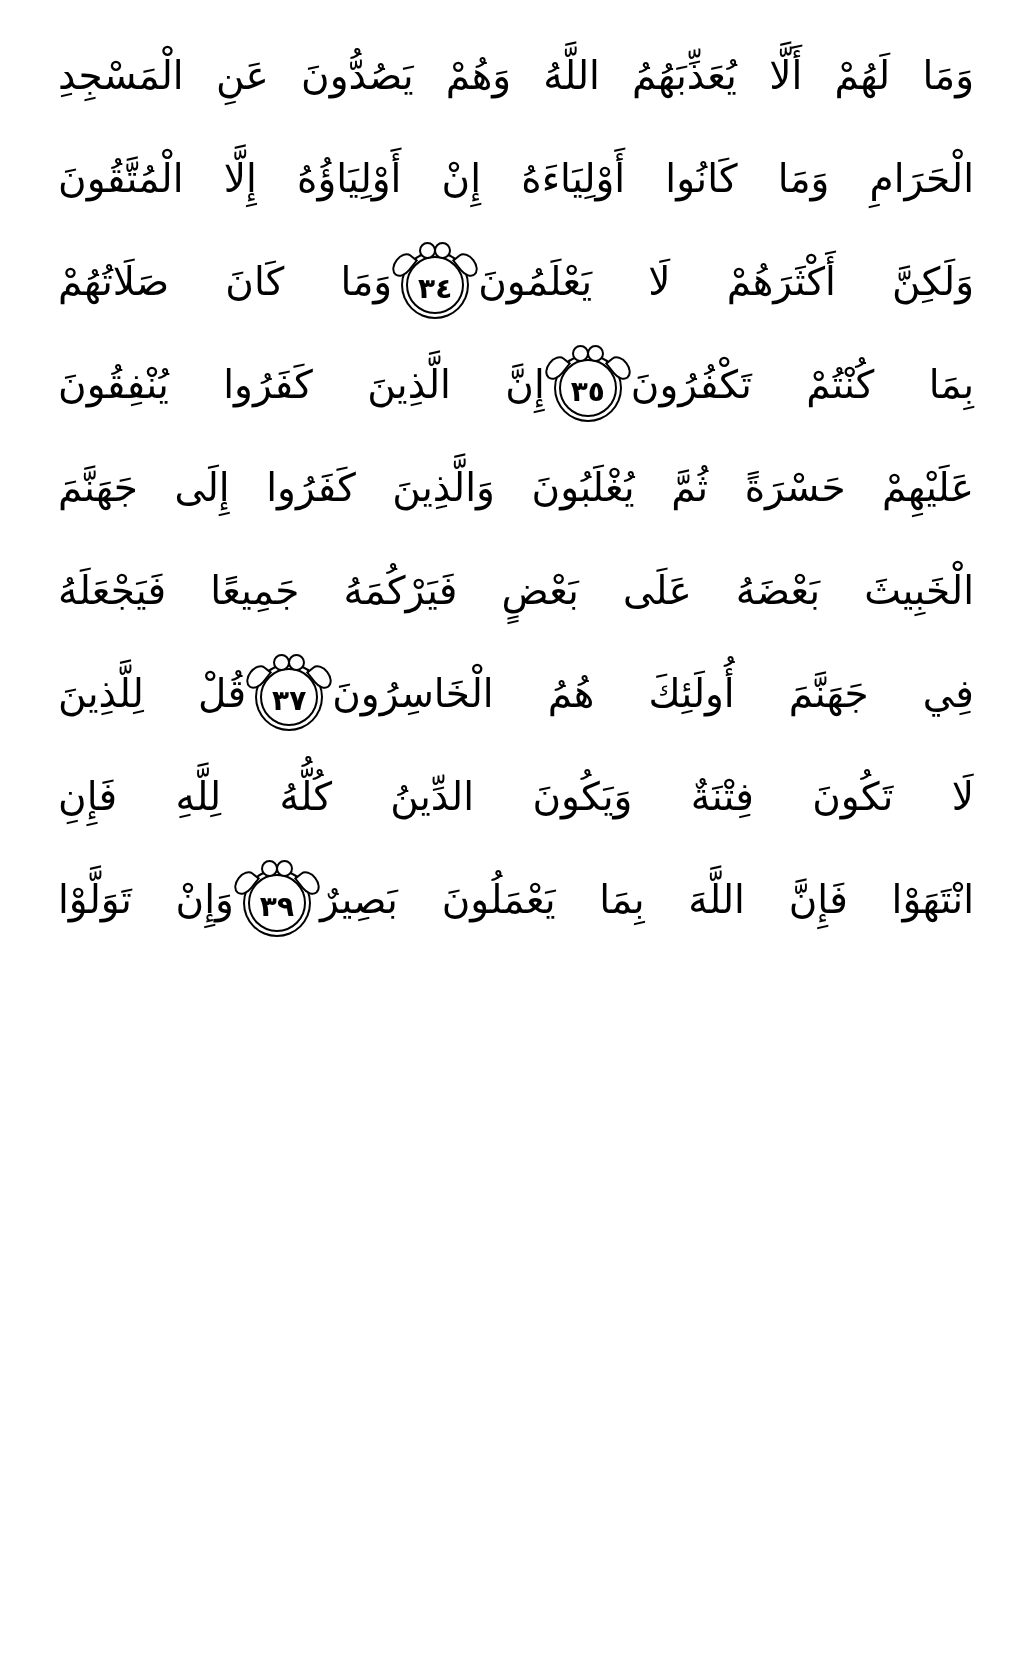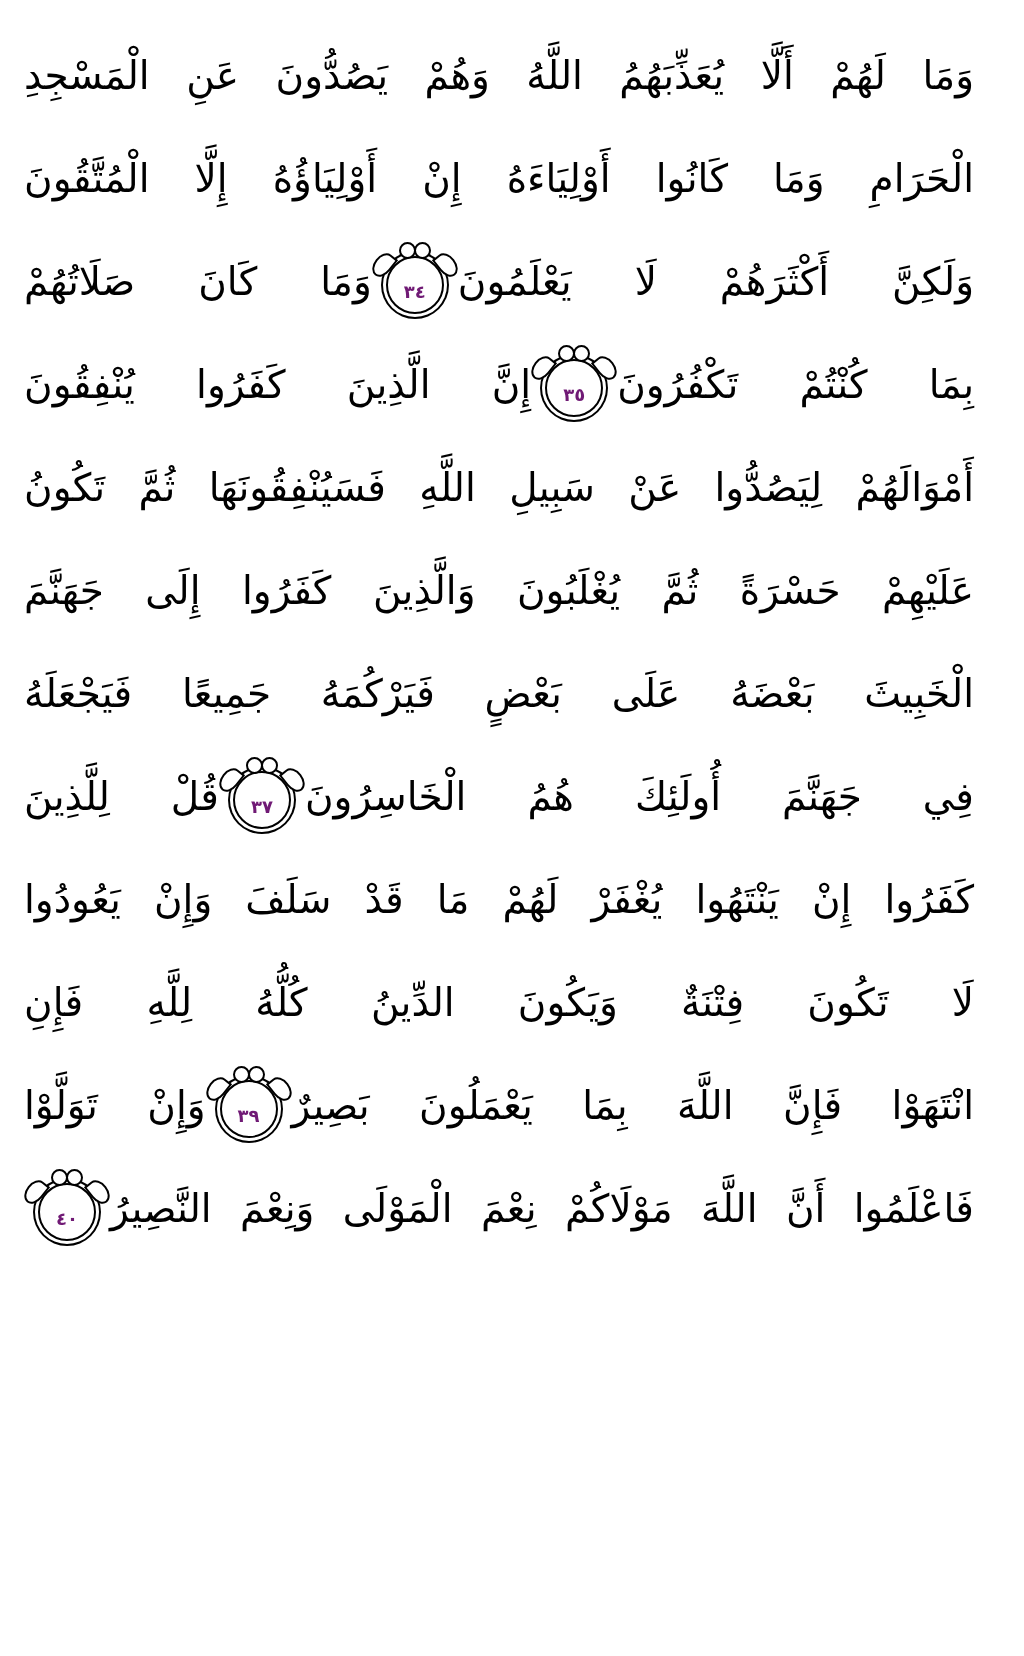--- a/index.html
+++ b/index.html
@@ -5,21 +5,21 @@
   html, body {
     margin: 0;
     padding: 0;
     background: #ffffff;
   }
   .page {
     position: relative;
     width: 1024px;
     height: 1656px;
     box-sizing: border-box;
-    padding: 24px 50px 0 24px;
+    padding: 24px 50px 0 58px;
     background: #ffffff;
     direction: rtl;
     overflow: hidden;
   }
   .text-block {
     width: 100%;
     height: 100%;
   }
   .line {
     height: 103px;
@@ -86,37 +86,34 @@
   .marker-lobe-right {
     right: -14px;
     border-radius: 0 60% 60% 60%;
     transform: rotate(-38deg);
   }
   .ayah-number {
     position: relative;
     z-index: 3;
     display: inline-block;
     font-family: "DejaVu Sans", sans-serif;
-    font-size: 18px;
+    font-size: 28px;
     font-weight: bold;
-    color: #701a75;
+    color: #000000;
     line-height: 54px;
   }
 </style>
 </head>
 <body>
 
 <div class="page">
   <div class="text-block">
       <div class="line"><span class="ayah-text">وَمَا لَهُمْ أَلَّا يُعَذِّبَهُمُ اللَّهُ وَهُمْ يَصُدُّونَ عَنِ الْمَسْجِدِ</span></div>
       <div class="line"><span class="ayah-text">الْحَرَامِ وَمَا كَانُوا أَوْلِيَاءَهُ إِنْ أَوْلِيَاؤُهُ إِلَّا الْمُتَّقُونَ</span></div>
       <div class="line"><span class="ayah-text">وَلَكِنَّ أَكْثَرَهُمْ لَا يَعْلَمُونَ</span><span class="ayah-marker"><span class="marker-lobe marker-lobe-left"></span><span class="marker-lobe marker-lobe-right"></span><span class="ayah-number">٣٤</span></span><span class="ayah-text">وَمَا كَانَ صَلَاتُهُمْ</span></div>
       <div class="line"><span class="ayah-text">بِمَا كُنْتُمْ تَكْفُرُونَ</span><span class="ayah-marker"><span class="marker-lobe marker-lobe-left"></span><span class="marker-lobe marker-lobe-right"></span><span class="ayah-number">٣٥</span></span><span class="ayah-text">إِنَّ الَّذِينَ كَفَرُوا يُنْفِقُونَ</span></div>
-      <div class="line"><span class="ayah-text">أَمْوَالَهُمْ لِيَصُدُّوا عَنْ سَبِيلِ اللَّهِ فَسَيُنْفِقُونَهَا ثُمَّ تَكُونُ</span></div>
       <div class="line"><span class="ayah-text">عَلَيْهِمْ حَسْرَةً ثُمَّ يُغْلَبُونَ وَالَّذِينَ كَفَرُوا إِلَى جَهَنَّمَ</span></div>
       <div class="line"><span class="ayah-text">الْخَبِيثَ بَعْضَهُ عَلَى بَعْضٍ فَيَرْكُمَهُ جَمِيعًا فَيَجْعَلَهُ</span></div>
       <div class="line"><span class="ayah-text">فِي جَهَنَّمَ أُولَئِكَ هُمُ الْخَاسِرُونَ</span><span class="ayah-marker"><span class="marker-lobe marker-lobe-left"></span><span class="marker-lobe marker-lobe-right"></span><span class="ayah-number">٣٧</span></span><span class="ayah-text">قُلْ لِلَّذِينَ</span></div>
-      <div class="line"><span class="ayah-text">كَفَرُوا إِنْ يَنْتَهُوا يُغْفَرْ لَهُمْ مَا قَدْ سَلَفَ وَإِنْ يَعُودُوا</span></div>
       <div class="line"><span class="ayah-text">لَا تَكُونَ فِتْنَةٌ وَيَكُونَ الدِّينُ كُلُّهُ لِلَّهِ فَإِنِ</span></div>
       <div class="line"><span class="ayah-text">انْتَهَوْا فَإِنَّ اللَّهَ بِمَا يَعْمَلُونَ بَصِيرٌ</span><span class="ayah-marker"><span class="marker-lobe marker-lobe-left"></span><span class="marker-lobe marker-lobe-right"></span><span class="ayah-number">٣٩</span></span><span class="ayah-text">وَإِنْ تَوَلَّوْا</span></div>
-      <div class="line"><span class="ayah-text">فَاعْلَمُوا أَنَّ اللَّهَ مَوْلَاكُمْ نِعْمَ الْمَوْلَى وَنِعْمَ النَّصِيرُ</span><span class="ayah-marker"><span class="marker-lobe marker-lobe-left"></span><span class="marker-lobe marker-lobe-right"></span><span class="ayah-number">٤٠</span></span></div>
     </div>
 </div>
 
 </body></html>

